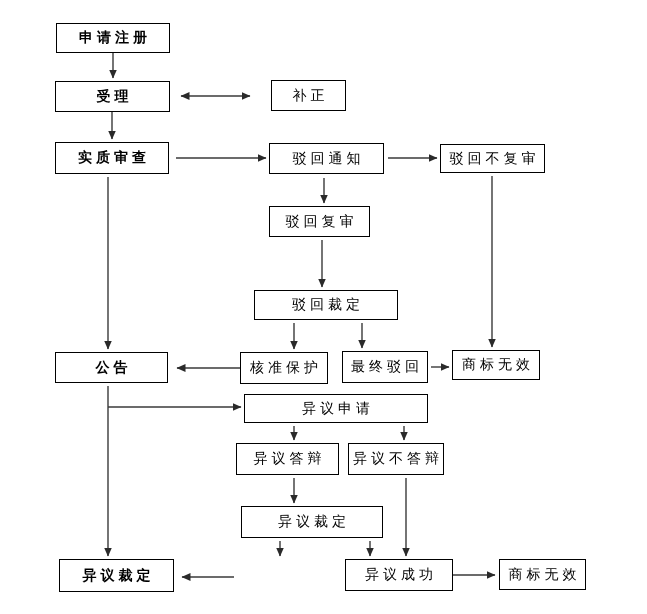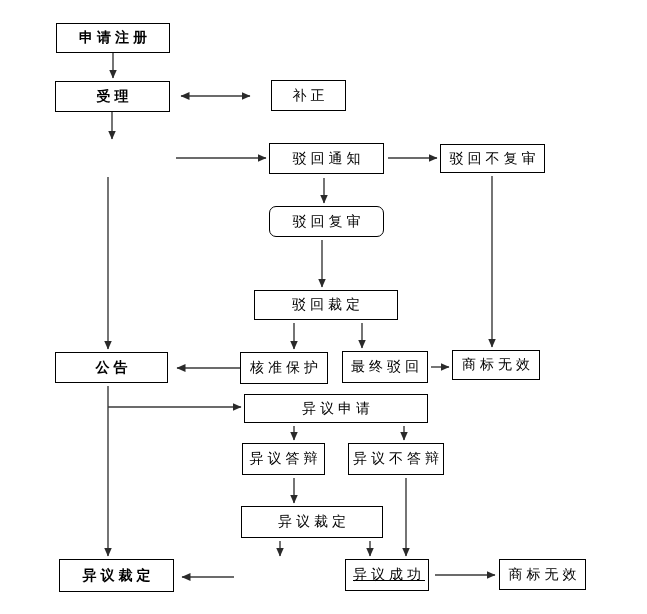--- a/index.html
+++ b/index.html
@@ -55,29 +55,30 @@
     <line x1="406" y1="478" x2="406" y2="556" marker-end="url(#ah)"></line>
     <line x1="280" y1="541" x2="280" y2="556" marker-end="url(#ah)"></line>
     <line x1="370" y1="541" x2="370" y2="556" marker-end="url(#ah)"></line>
     <line x1="234" y1="577" x2="182" y2="577" marker-end="url(#ah)"></line>
     <line x1="435" y1="575" x2="495" y2="575" marker-end="url(#ah)"></line>
   </svg>
 
   <div class="node em" style="left:56px;  top:23px;  width:114px; height:30px;">申请注册</div>
   <div class="node em" style="left:55px;  top:81px;  width:115px; height:31px;text-align:right;">受理</div>
   <div class="node" style="left:271px; top:80px;  width:75px;  height:31px;">补正</div>
+  <div class="node em" style="left:55px;  top:142px; width:114px; height:32px;">实质审查</div>
   <div class="node" style="left:269px; top:143px; width:115px; height:31px;">驳回通知</div>
   <div class="node" style="left:440px; top:144px; width:105px; height:29px;">驳回不复审</div>
-  <div class="node" style="left:269px; top:206px; width:115px; height:31px;border-radius:7px;">驳回复审</div>
+  <div class="node" style="left:269px; top:206px; width:101px; height:31px;">驳回复审</div>
   <div class="node" style="left:254px; top:290px; width:144px; height:30px;">驳回裁定</div>
   <div class="node em" style="left:55px;  top:352px; width:113px; height:31px;">公告</div>
   <div class="node" style="left:240px; top:352px; width:88px;  height:32px;">核准保护</div>
   <div class="node" style="left:342px; top:351px; width:86px;  height:32px;">最终驳回</div>
   <div class="node" style="left:452px; top:350px; width:88px;  height:30px;">商标无效</div>
   <div class="node" style="left:244px; top:394px; width:184px; height:29px;">异议申请</div>
-  <div class="node" style="left:242px; top:443px; width:83px;  height:32px;">异议答辩</div>
+  <div class="node" style="left:236px; top:443px; width:103px;  height:32px;">异议答辩</div>
   <div class="node" style="left:348px; top:443px; width:96px;  height:32px;">异议不答辩</div>
   <div class="node" style="left:241px; top:506px; width:142px; height:32px;">异议裁定</div>
   <div class="node em" style="left:59px;  top:559px; width:115px; height:33px;">异议裁定</div>
-  <div class="node" style="left:345px; top:559px; width:84px;  height:32px;text-decoration:underline;">异议成功</div>
+  <div class="node" style="left:345px; top:559px; width:108px;  height:32px;">异议成功</div>
   <div class="node" style="left:499px; top:559px; width:87px;  height:31px;">商标无效</div>
 
 </div>
 
 </body></html>

